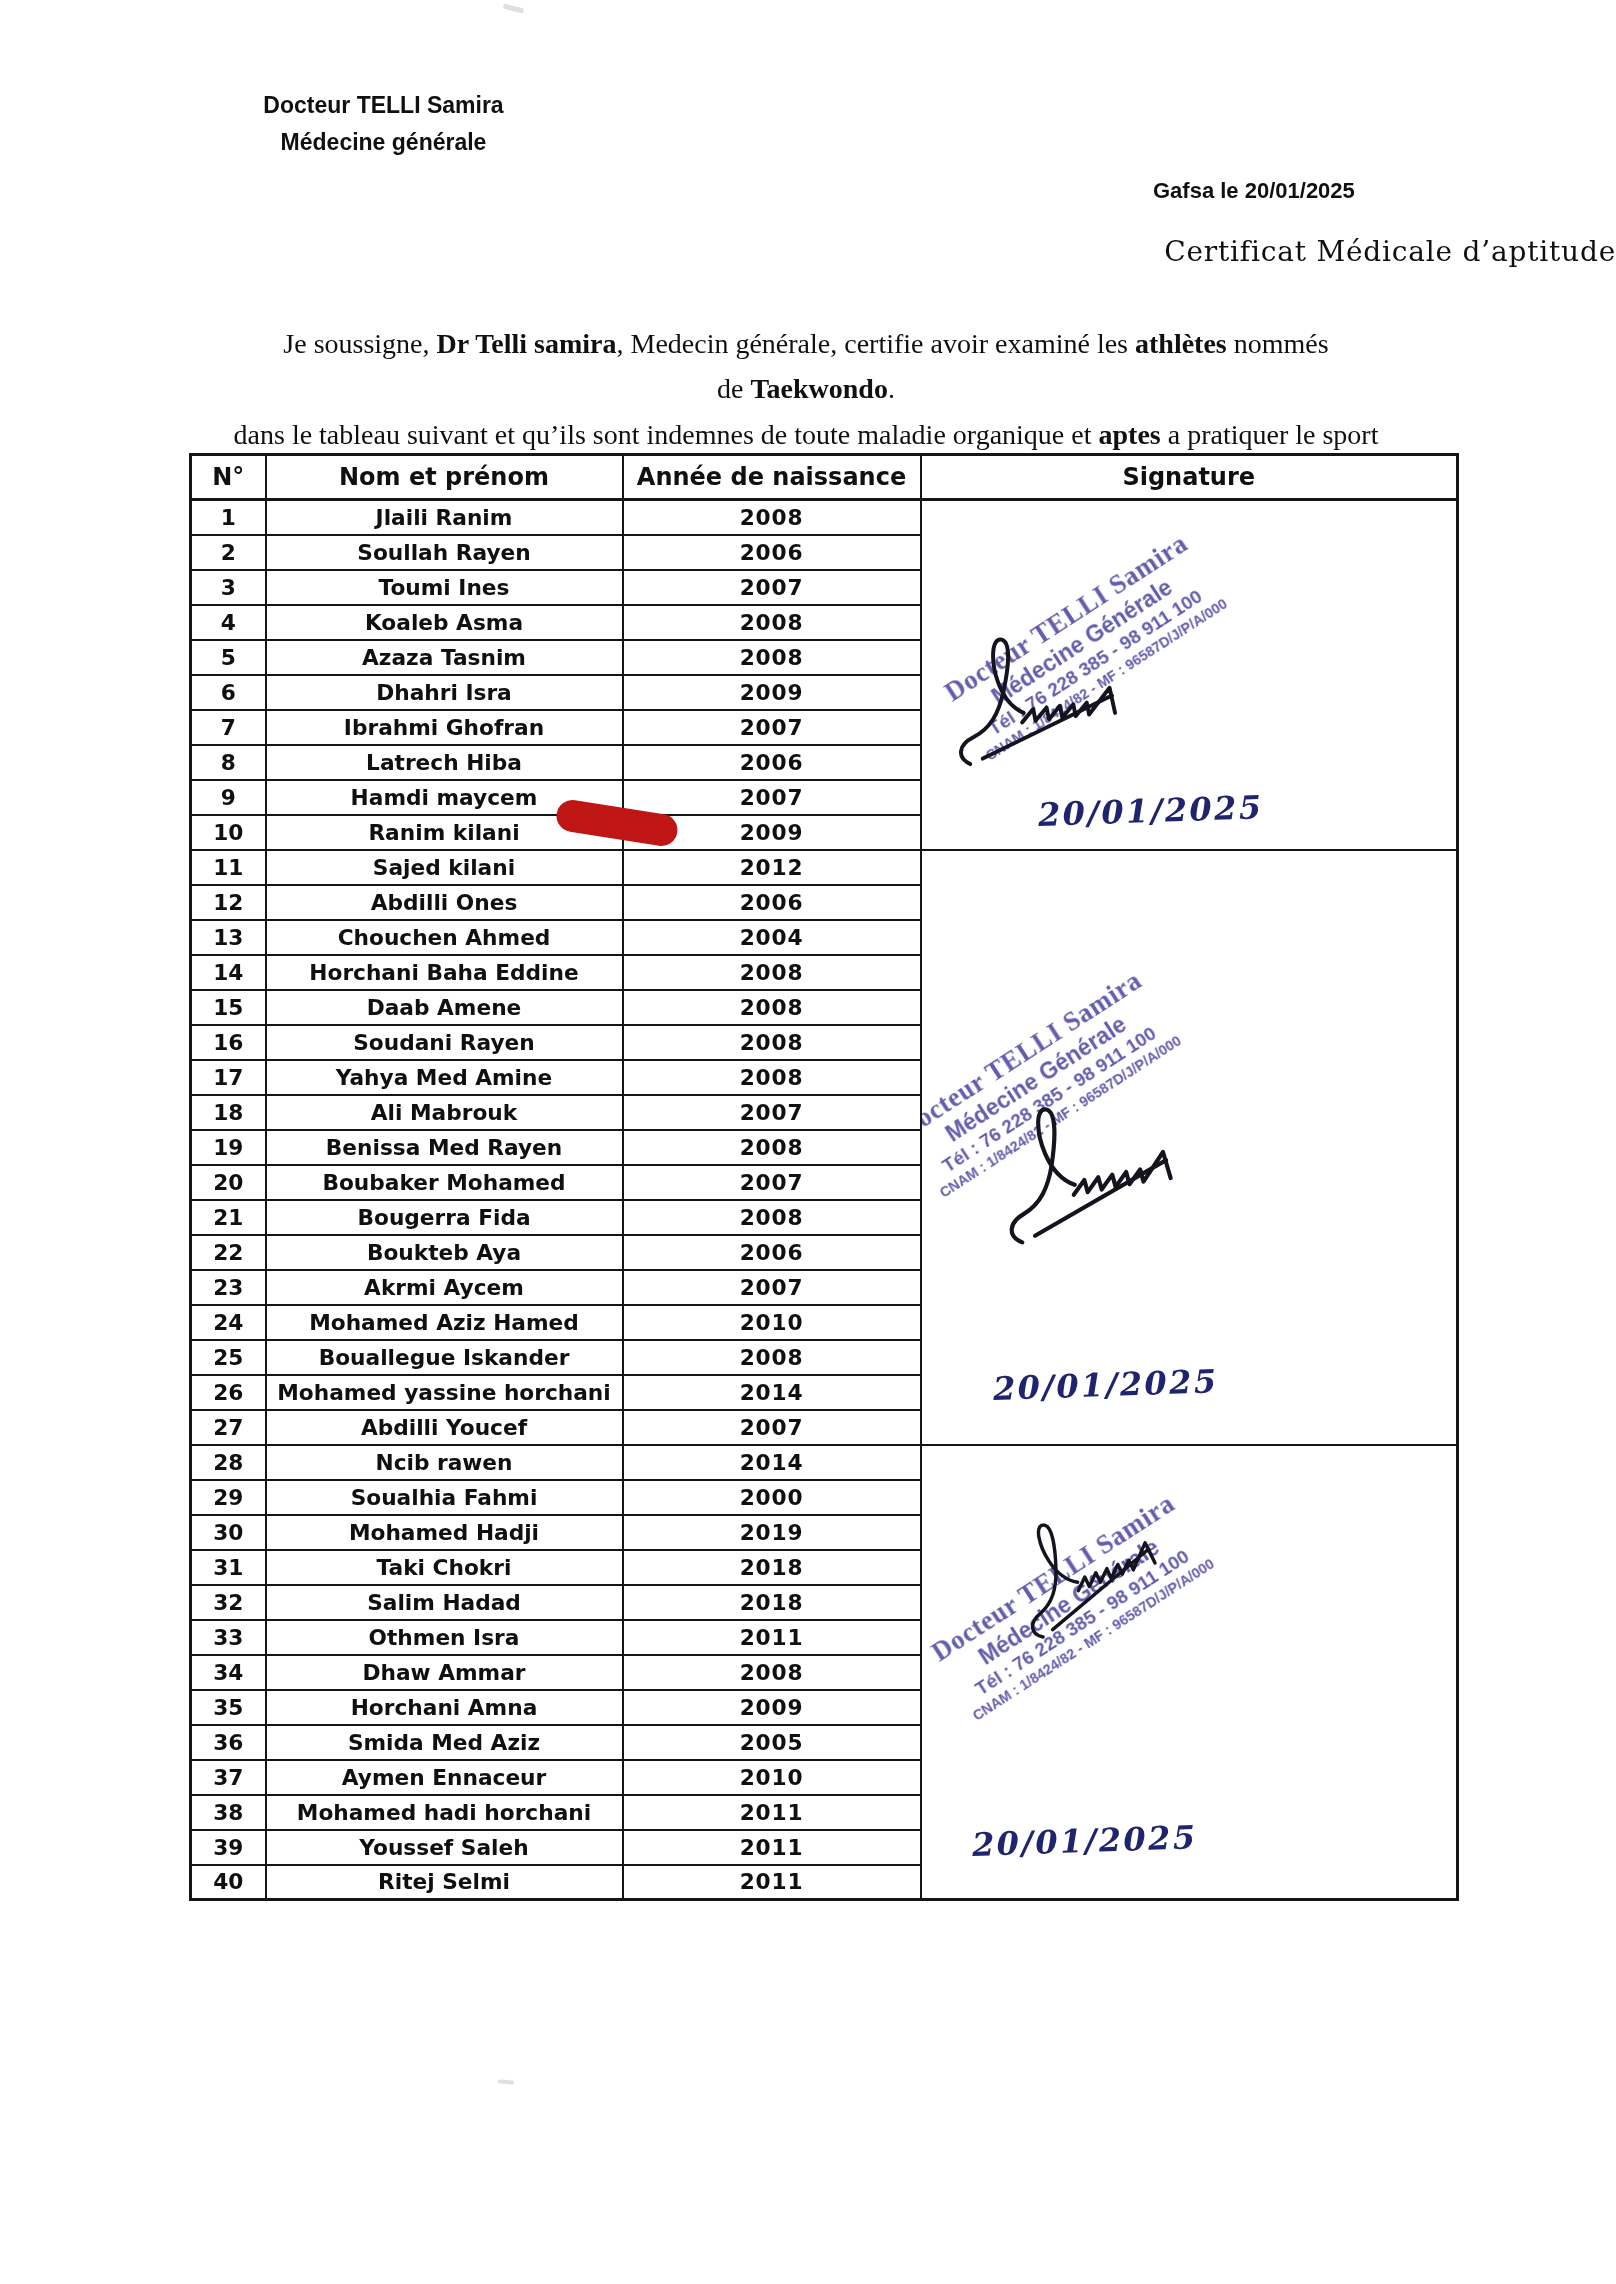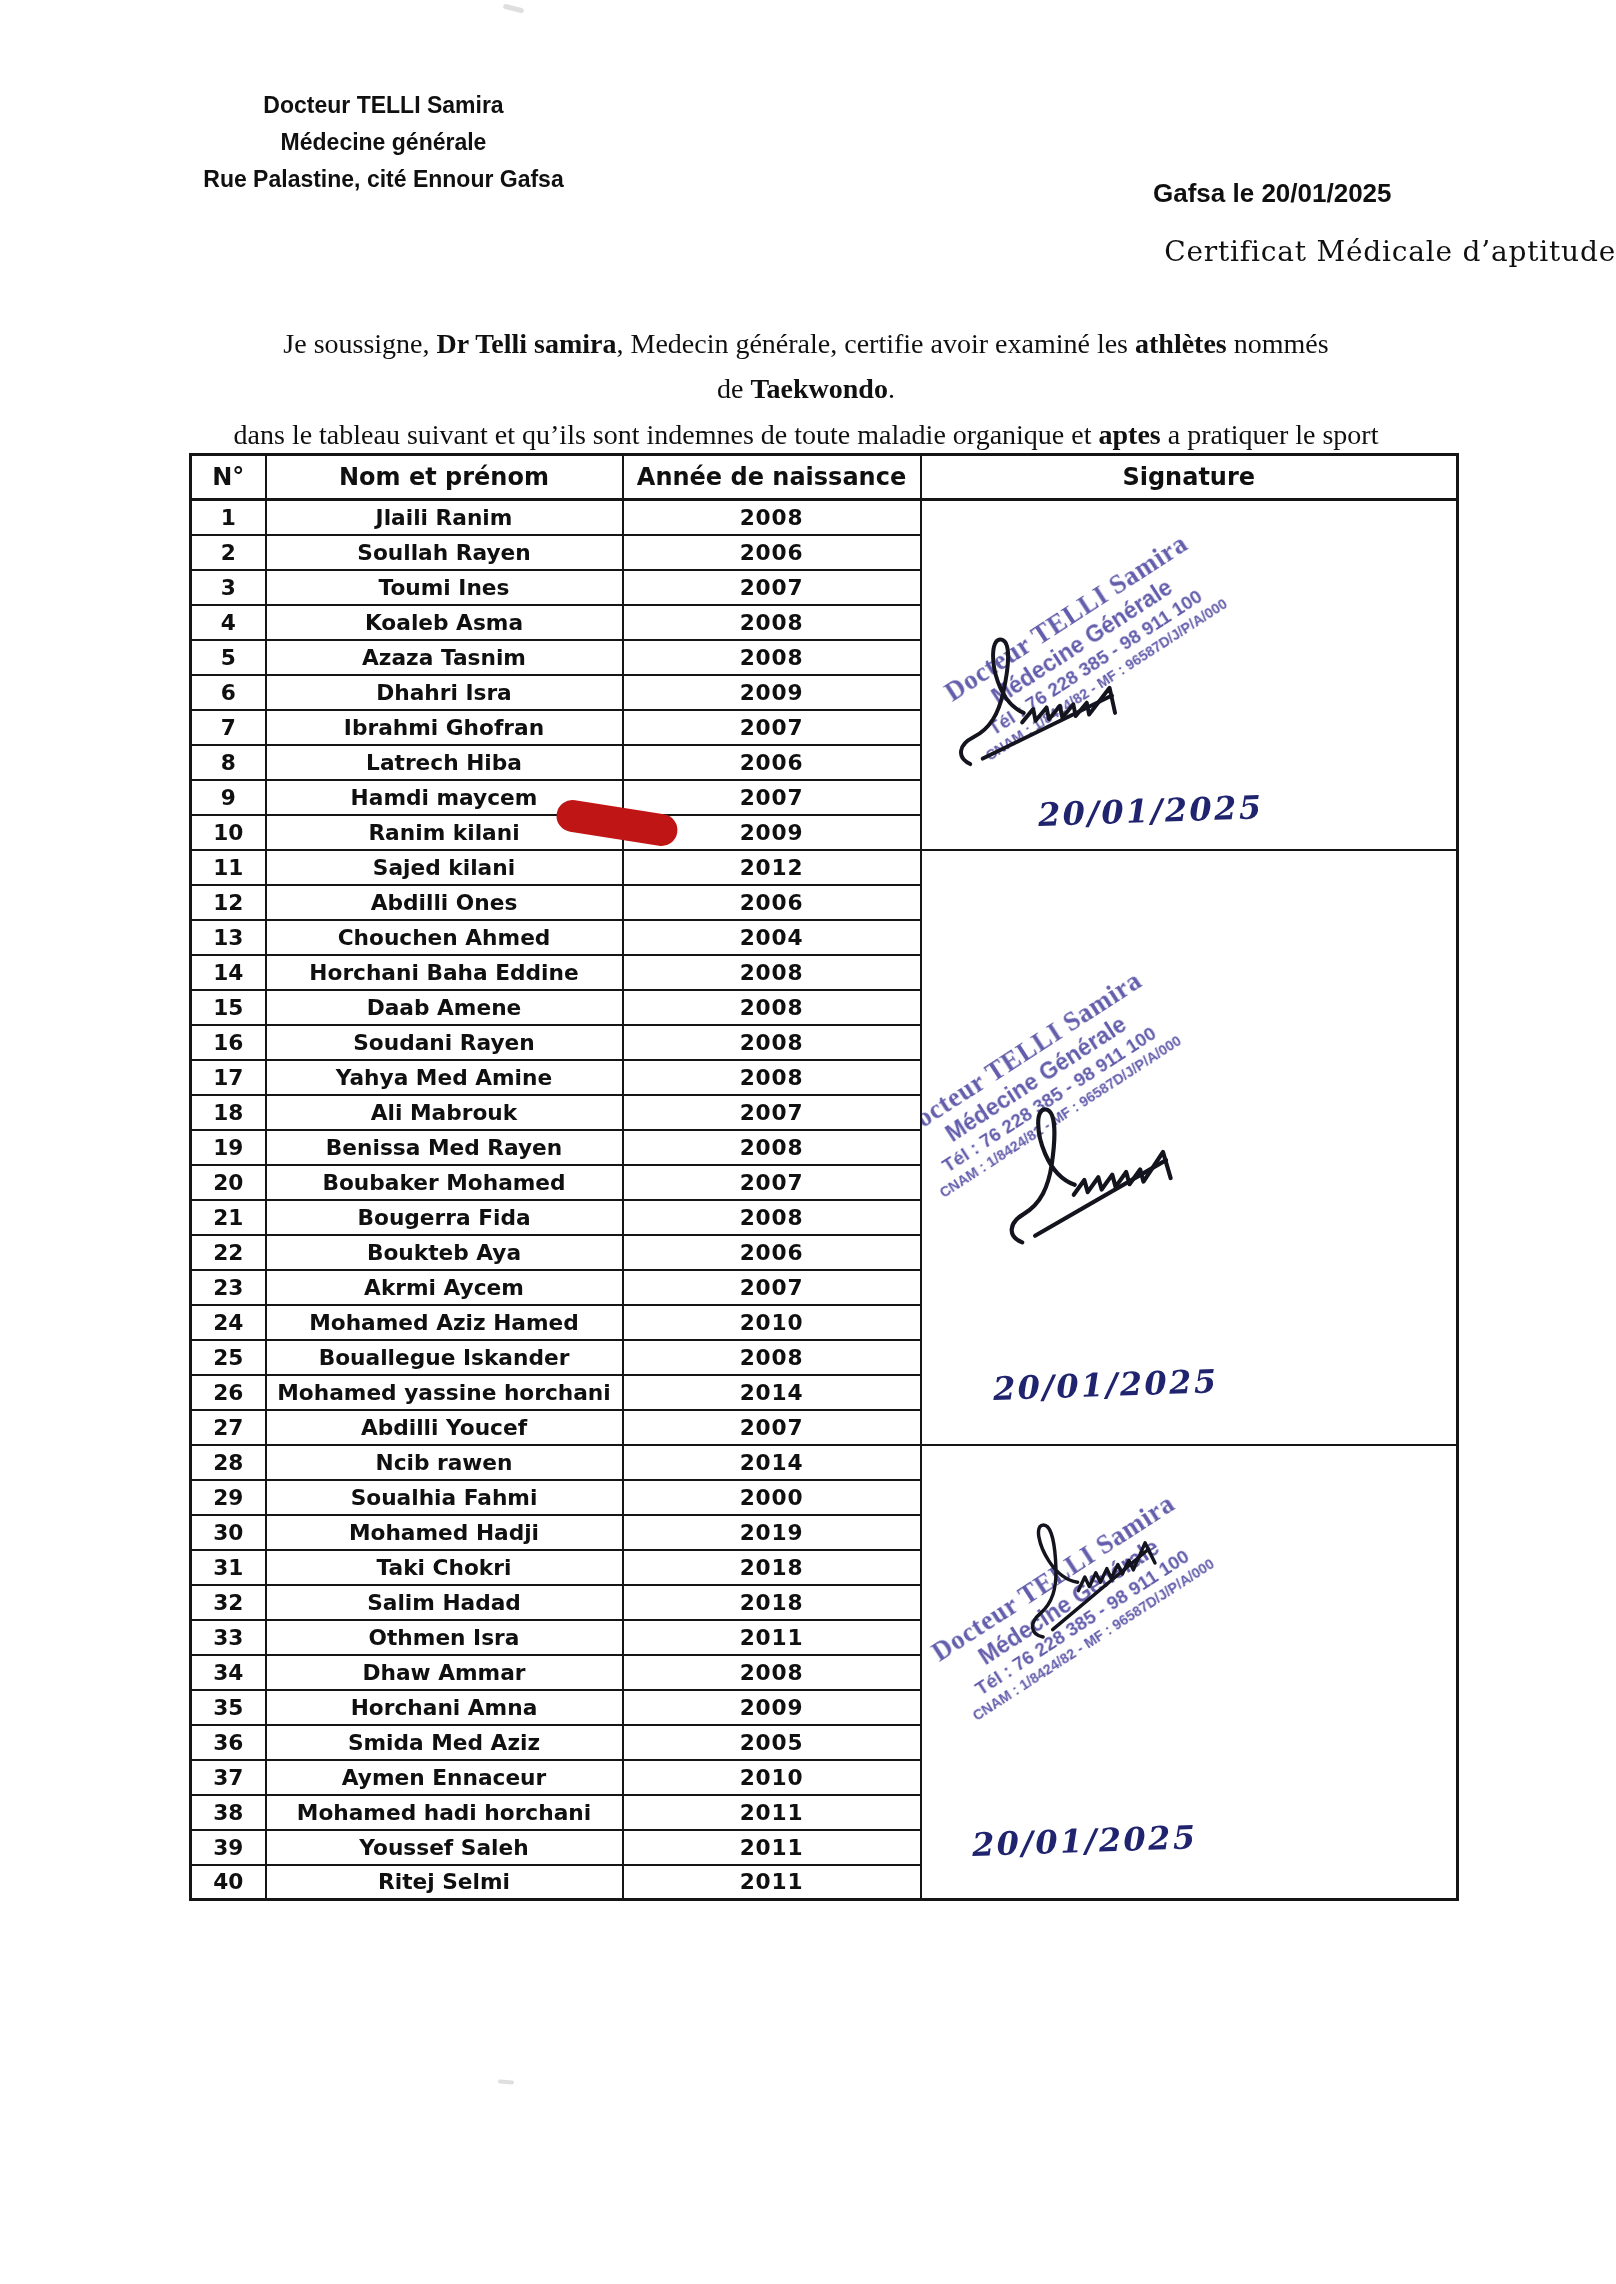--- a/index.html
+++ b/index.html
@@ -22,21 +22,21 @@
     margin:0 auto;
   }
   
   .doctor-block{
     position:absolute;left:181px;top:87px;width:405px;
     text-align:center;font-weight:700;font-size:23px;line-height:1.6;
     font-family:"Liberation Sans",sans-serif;
   }
   .gafsa-date{
     position:absolute;left:1153px;top:178px;
-    font-weight:700;font-size:26px;
+    font-weight:700;font-size:22px;
   }
   .doc-title{
     position:absolute;left:0;top:235px;width:100%;
     text-align:right;
     font-family:"DejaVu Serif","Liberation Serif",serif;
     font-size:28px;font-weight:400;letter-spacing:0.8px;
   }
   .intro{
     position:absolute;left:128px;top:321px;width:1356px;
     font-family:"Liberation Serif","DejaVu Serif",serif;
@@ -116,21 +116,20 @@
 <body>
 
 <div class="page">
 
   <div class="artifact top"></div>
   <div class="artifact bottom"></div>
 
   <div class="doctor-block">
     <div>Docteur TELLI Samira</div>
     <div>Médecine générale</div>
-    <div>Rue Palastine, cité Ennour  Gafsa</div>
   </div>
 
   <div class="gafsa-date">Gafsa le 20/01/2025</div>
 
   <div class="doc-title">Certificat Médicale d’aptitude</div>
 
   <div class="intro">
       <div><span>Je soussigne, </span><span class="b">Dr Telli samira</span><span>, Medecin générale, certifie avoir examiné les </span><span class="b">athlètes</span><span>  nommés</span></div>
       <div><span>de </span><span class="b">Taekwondo</span><span>.</span></div>
       <div><span>dans le tableau suivant et qu’ils sont indemnes de toute maladie organique et </span><span class="b">aptes</span><span> a pratiquer le sport</span></div>

